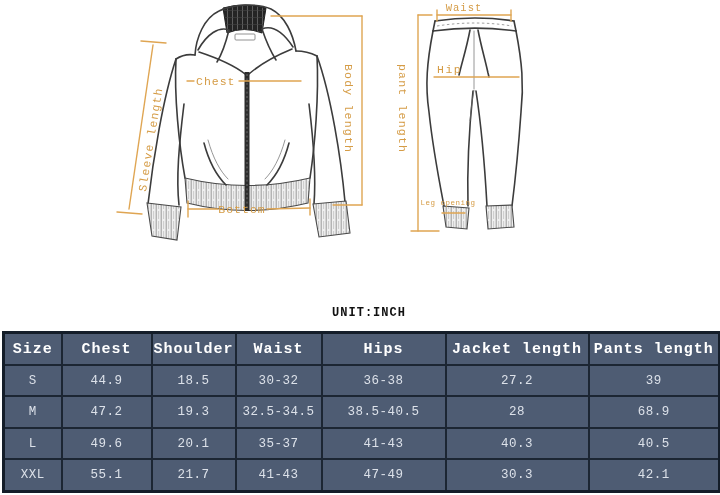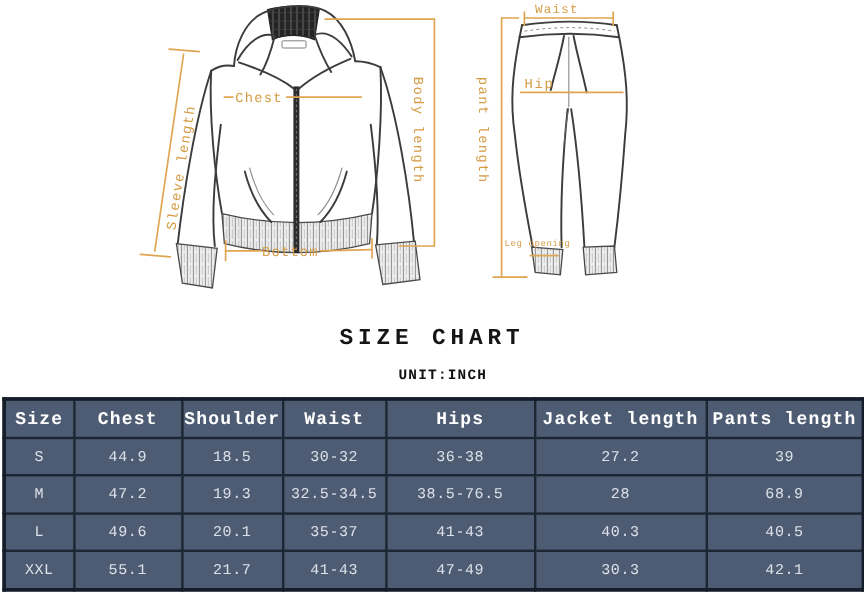--- a/index.html
+++ b/index.html
@@ -155,21 +155,20 @@
       <path class="ann-line" d="M21,231 L49,231"></path>
       <path class="ann-line" d="M52,213 L75,213"></path>
     </g>
 
     <text class="ann-text" x="74" y="11" text-anchor="middle" font-size="10.5" letter-spacing="1">Waist</text>
     <text class="ann-text" x="47" y="73" font-size="11.5" letter-spacing="1.5">Hip</text>
     <text class="ann-text" transform="translate(9,64) rotate(90)" font-size="11.5" letter-spacing="1.2">pant length</text>
     <text class="ann-text" x="58" y="205" text-anchor="middle" font-size="7.5" letter-spacing="0.5">Leg opening</text>
   </svg>
 
-  <div class="chart-title">SIZE CHART</div>
   <div class="unit-note">UNIT:INCH</div>
 
   <div class="size-table-wrap">
     <table class="size-table">
       <colgroup>
         <col style="width:58px">
           <col style="width:90px">
           <col style="width:84px">
         <col style="width:86px">
           <col style="width:124px">
@@ -195,21 +194,21 @@
           <td>30-32</td>
           <td>36-38</td>
           <td>27.2</td>
           <td>39</td>
         </tr>
         <tr>
           <td>M</td>
           <td>47.2</td>
           <td>19.3</td>
           <td>32.5-34.5</td>
-          <td>38.5-76.5</td>
+          <td>38.5-40.5</td>
           <td>28</td>
           <td>68.9</td>
         </tr>
         <tr>
           <td>L</td>
           <td>49.6</td>
           <td>20.1</td>
           <td>35-37</td>
           <td>41-43</td>
           <td>40.3</td>

